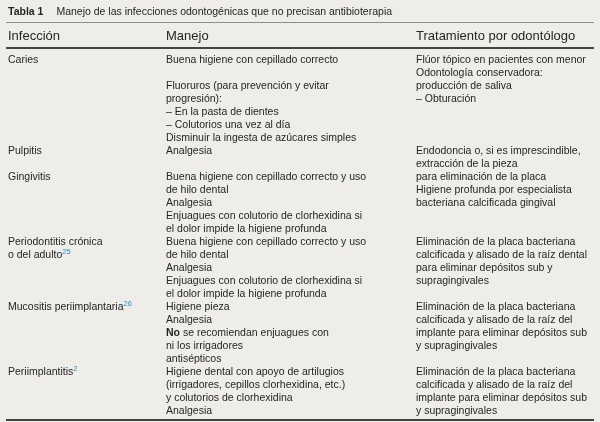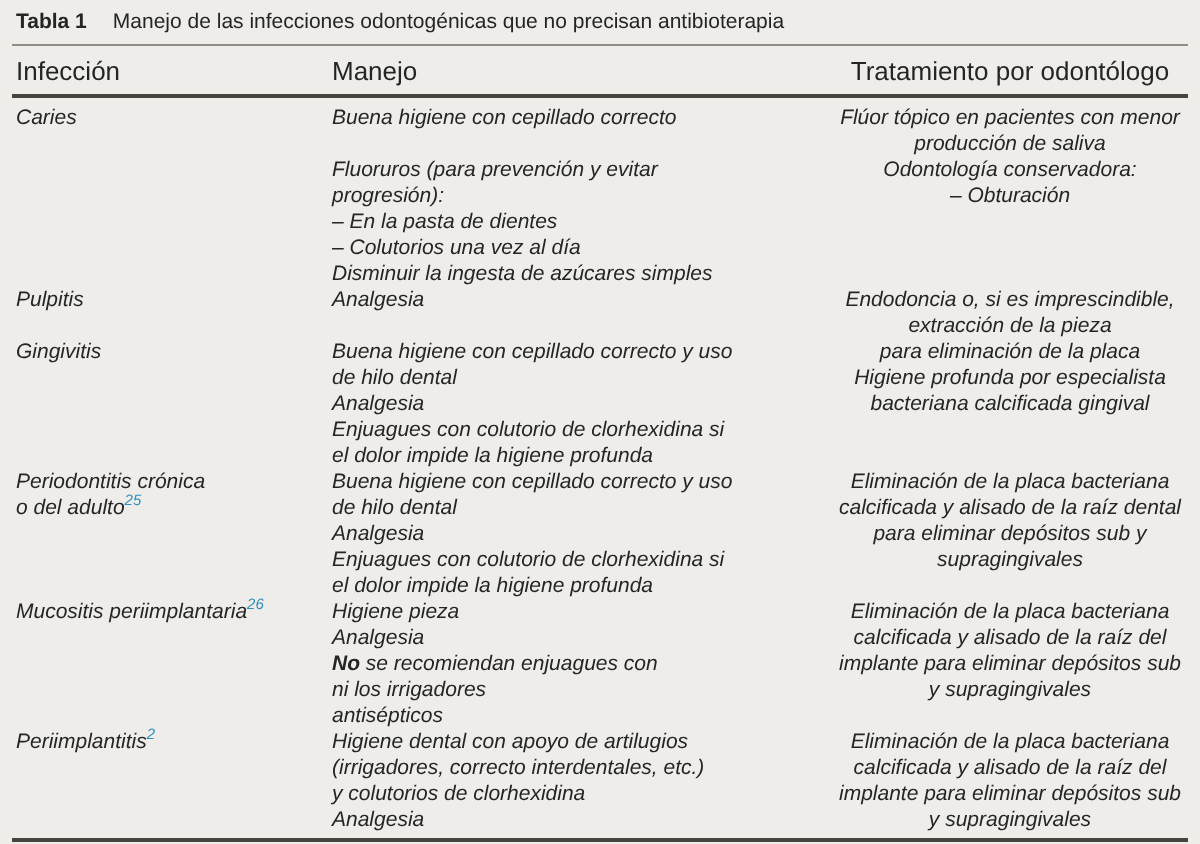--- a/index.html
+++ b/index.html
@@ -16,23 +16,23 @@
     font-size: 10.5px;
     line-height: 13px;
     white-space: nowrap;
   }
   .title-label { font-weight: bold; margin-right: 13px; }
   .rule-thin  { border-top: 1px solid #8f8e89; margin-top: 2px; }
   .rule-thick { border-top: 2px solid #45453f; }
   .grid-row { display: flex; align-items: flex-start; }
   .col1 { width: 160px; flex: none; padding-left: 2px; box-sizing: border-box; }
   .col2 { width: 250px; flex: none; }
-  .col3 { flex: 1; text-align: center; }
+  .col3 { flex: 1; }
   .header-row { padding: 6px 0 5px 0; font-size: 13px; line-height: 13px; }
-  .table-body { padding: 4px 0 2px 0; font-style: italic; }
+  .table-body { padding: 4px 0 2px 0; }
   .line {
     height: 13px;
     line-height: 13px;
     font-size: 10.5px;
     white-space: nowrap;
   }
   .line b { font-weight: bold; }
   sup.cite {
     color: #2e8fc0;
     font-size: 7.5px;
@@ -69,22 +69,22 @@
           <div class="line">Buena higiene con cepillado correcto</div>
           <div class="line"></div>
           <div class="line">Fluoruros (para prevención y evitar</div>
           <div class="line">progresión):</div>
           <div class="line">– En la pasta de dientes</div>
           <div class="line">– Colutorios una vez al día</div>
           <div class="line">Disminuir la ingesta de azúcares simples</div>
         </div>
         <div class="col3">
           <div class="line">Flúor tópico en pacientes con menor</div>
+          <div class="line">Odontología conservadora:</div>
           <div class="line">producción de saliva</div>
-          <div class="line">Odontología conservadora:</div>
           <div class="line">– Obturación</div>
         </div>
       </div>
       <div class="grid-row">
         <div class="col1">
           <div class="line">Pulpitis</div>
         </div>
         <div class="col2">
           <div class="line">Analgesia</div>
         </div>
@@ -146,21 +146,21 @@
           <div class="line">implante para eliminar depósitos sub</div>
           <div class="line">y supragingivales</div>
         </div>
       </div>
       <div class="grid-row">
         <div class="col1">
           <div class="line">Periimplantitis<sup class="cite">2</sup></div>
         </div>
         <div class="col2">
           <div class="line">Higiene dental con apoyo de artilugios</div>
-          <div class="line">(irrigadores, correcto interdentales, etc.)</div>
+          <div class="line">(irrigadores, cepillos clorhexidina, etc.)</div>
           <div class="line">y colutorios de clorhexidina</div>
           <div class="line">Analgesia</div>
         </div>
         <div class="col3">
           <div class="line">Eliminación de la placa bacteriana</div>
           <div class="line">calcificada y alisado de la raíz del</div>
           <div class="line">implante para eliminar depósitos sub</div>
           <div class="line">y supragingivales</div>
         </div>
       </div>

